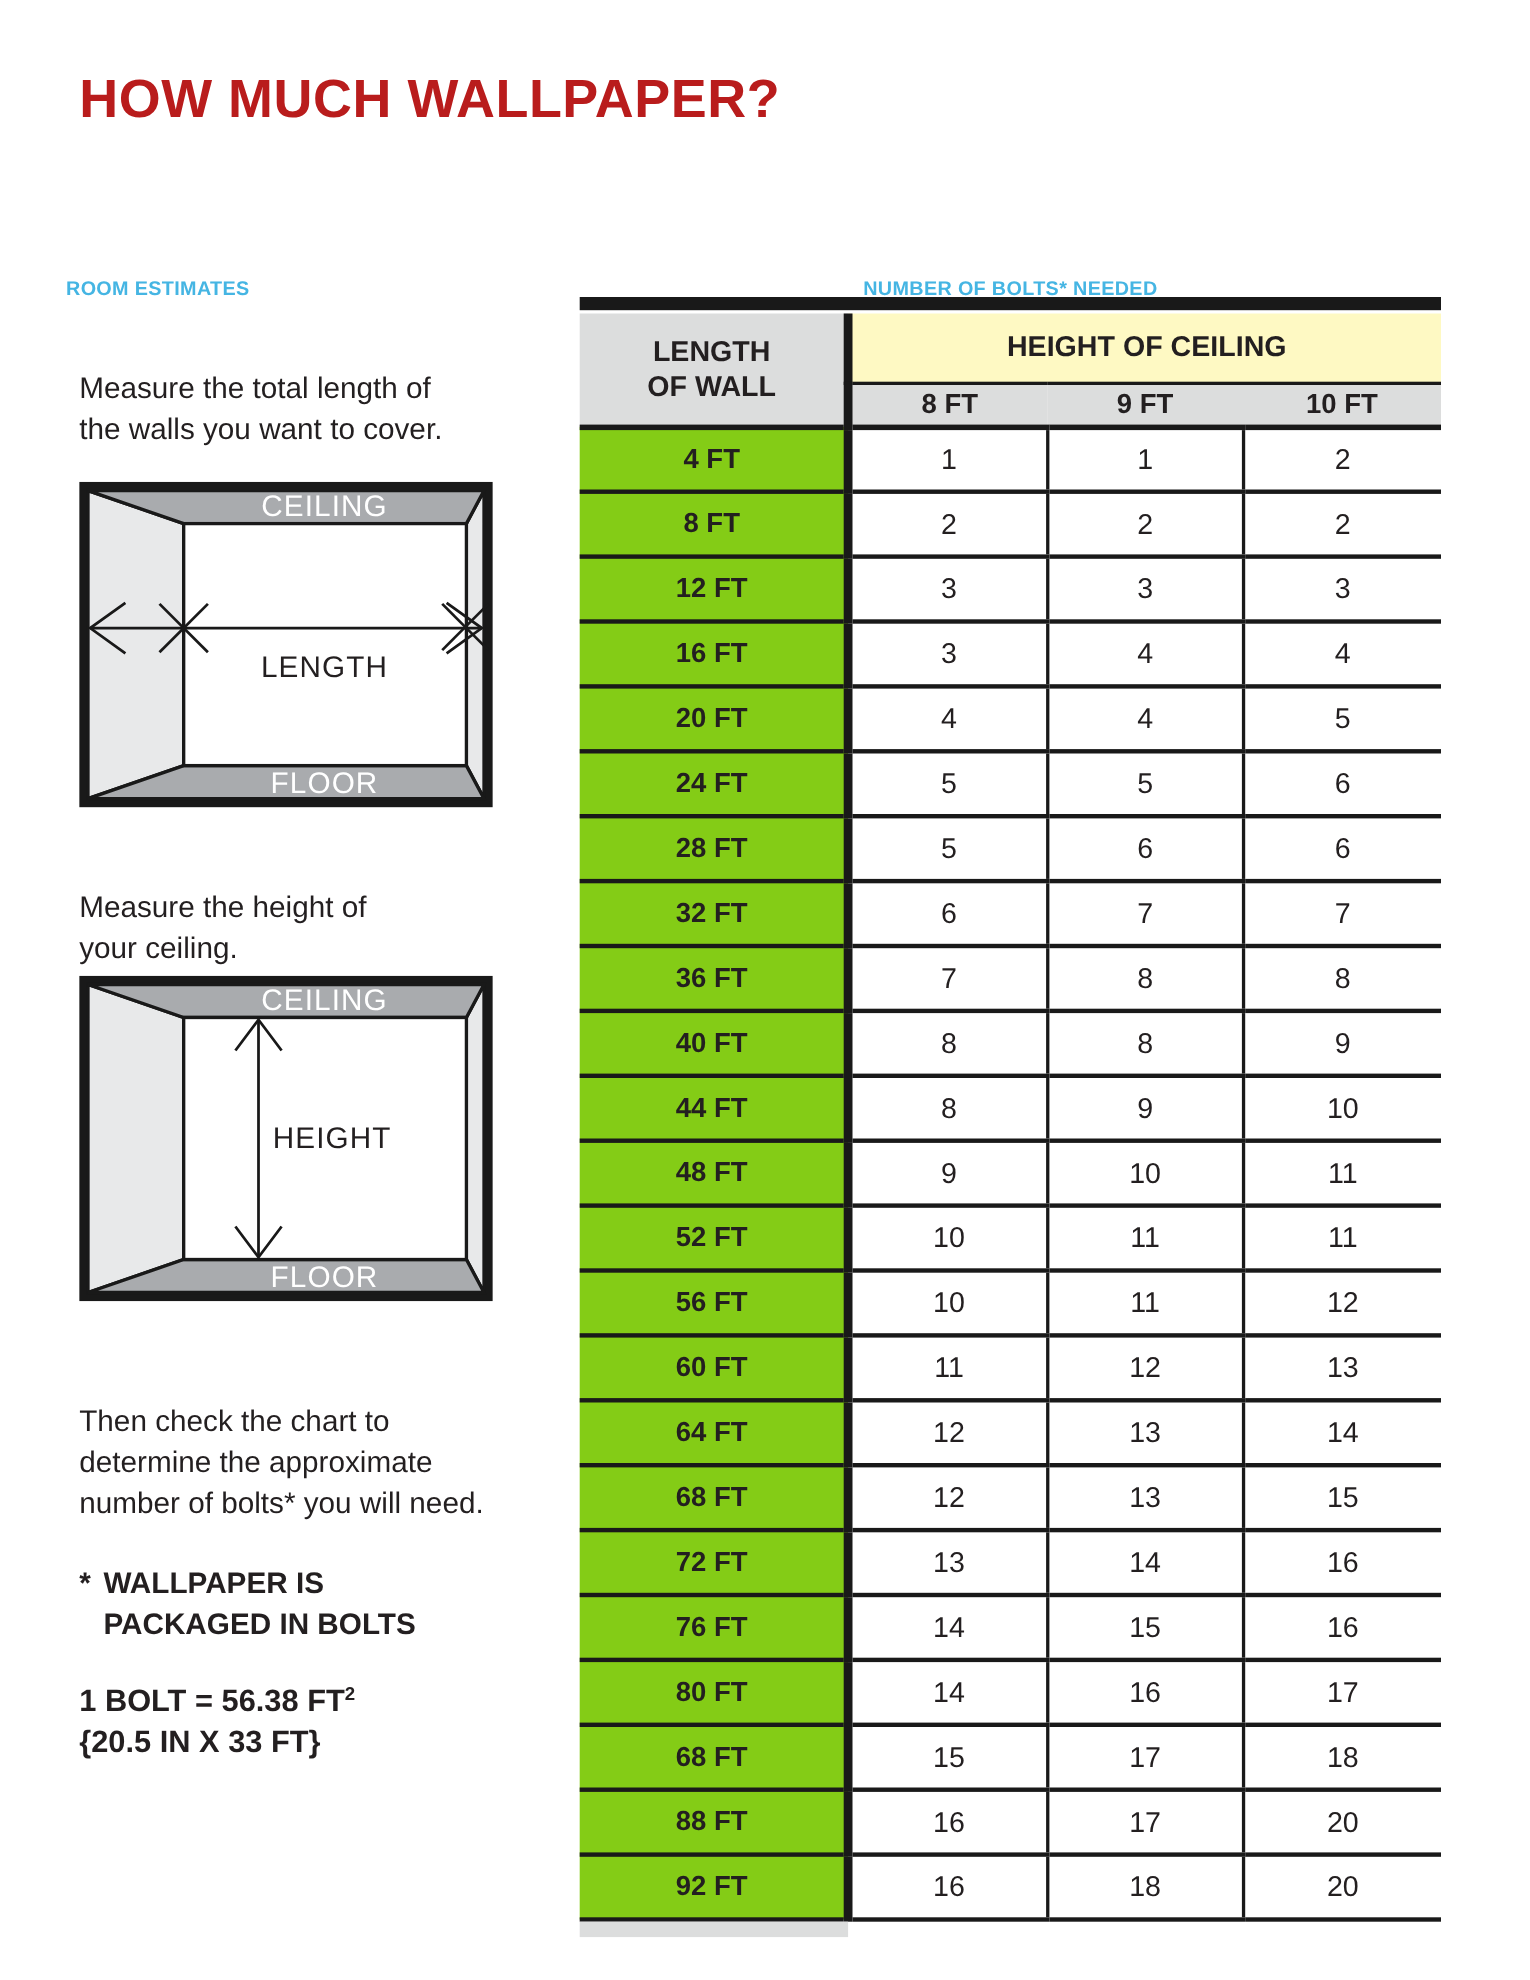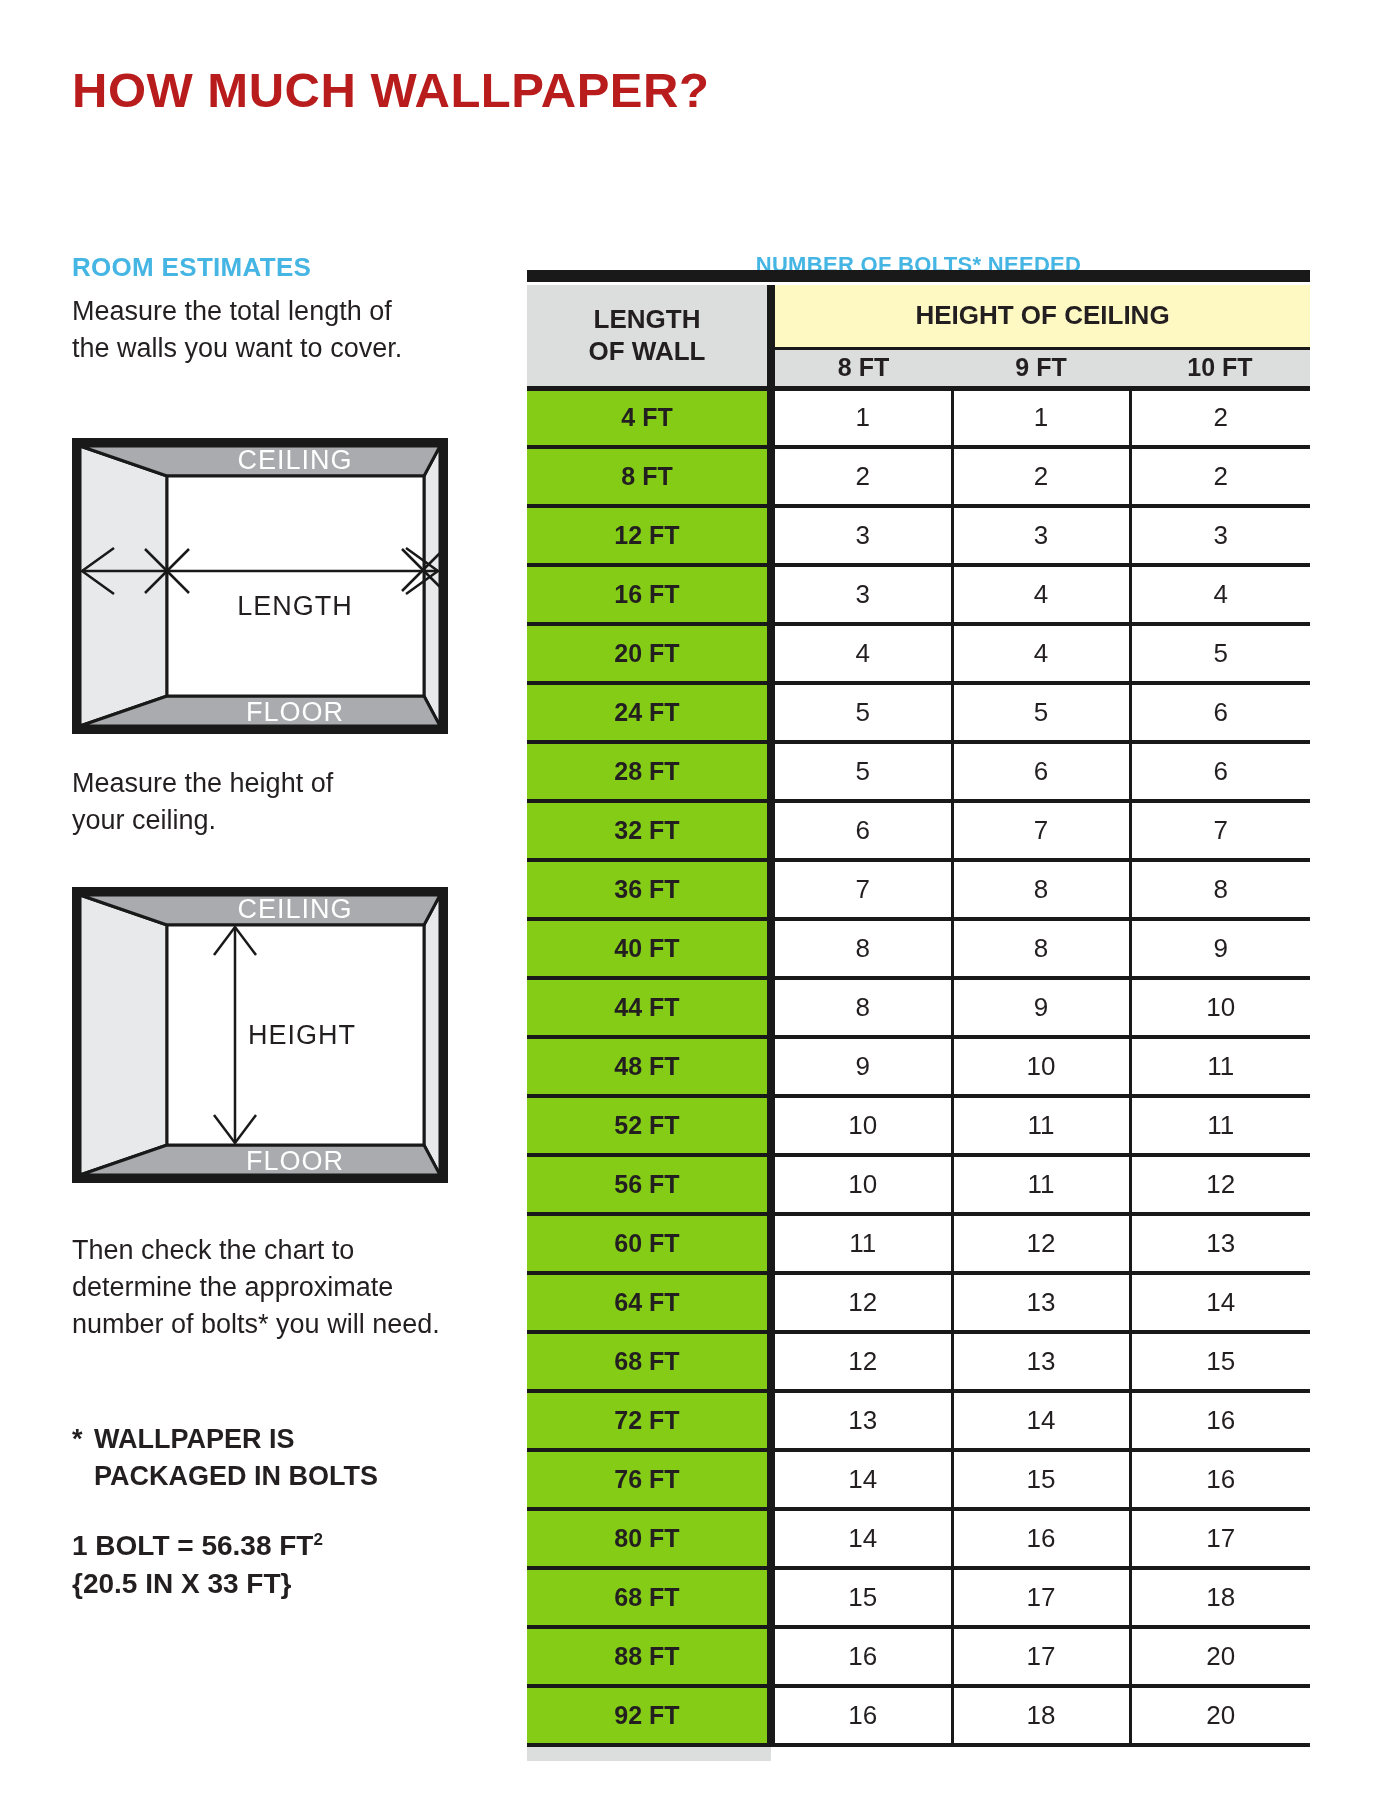--- a/index.html
+++ b/index.html
@@ -6,44 +6,44 @@
   html,body { background:#ffffff; }
   .page {
     position:relative; width:1391px; height:1800px; background:#ffffff;
     font-family:"Liberation Sans","DejaVu Sans",sans-serif; color:#231f20; overflow:hidden;
   }
   .title {
     position:absolute; left:72px; top:62px;
     font-size:49px; font-weight:bold; color:#b91c1c; letter-spacing:0.5px;
   }
   .sec-head {
-    position:absolute; left:72px; top:252px;
-    font-size:26px; font-weight:bold; color:#45b5e3; letter-spacing:0.3px;
-  }
-  .para { position:absolute; left:72px; font-size:27px; line-height:37px; color:#231f20; }
+    position:absolute; left:60px; top:252px;
+    font-size:18px; font-weight:bold; color:#45b5e3; letter-spacing:0.3px;
+  }
+  .para { position:absolute; left:72px; font-size:27px; line-height:37px; color:#231f20;margin-top:42px; }
   .para span { display:block; }
   #para-length { top:293px; }
   #para-height { top:765px; }
   #para-chart  { top:1232px; }
 
   .diagram { position:absolute; left:72px; width:376px; height:296px; }
   #diagram-length { top:438px; }
   #diagram-height { top:887px; }
   .diagram text { font-family:"Liberation Sans","DejaVu Sans",sans-serif; }
 
   .footnote { position:absolute; left:72px; top:1421px; font-size:27px; font-weight:bold; line-height:37px; }
   .fn-ast { display:inline-block; width:22px; }
   .fn-line2 { padding-left:22px; }
 
   .bolt-info { position:absolute; left:72px; top:1521px; font-size:28px; font-weight:bold; line-height:38px; }
   .bolt-info sup { font-size:17px; vertical-align:super; }
 
   .table-heading {
     position:absolute; left:527px; top:252px; width:783px; text-align:center;
-    font-size:22px; font-weight:bold; color:#45b5e3; letter-spacing:0.3px;
+    font-size:18px; font-weight:bold; color:#45b5e3; letter-spacing:0.3px;
   }
   .table-wrap { position:absolute; left:527px; top:270px; width:783px; }
   .top-bar { height:12px; background:#191919; margin-bottom:3px; }
   table.bolts { border-collapse:collapse; table-layout:fixed; width:783px; }
   table.bolts td { padding:0; vertical-align:middle; }
   thead tr.row-group { height:63px; }
   thead tr.row-sub { height:40px; }
   .corner {
     background:#dcdddd; border-right:8px solid #191919; border-bottom:5px solid #191919;
     text-align:center; font-weight:bold; font-size:26px; line-height:32px;

